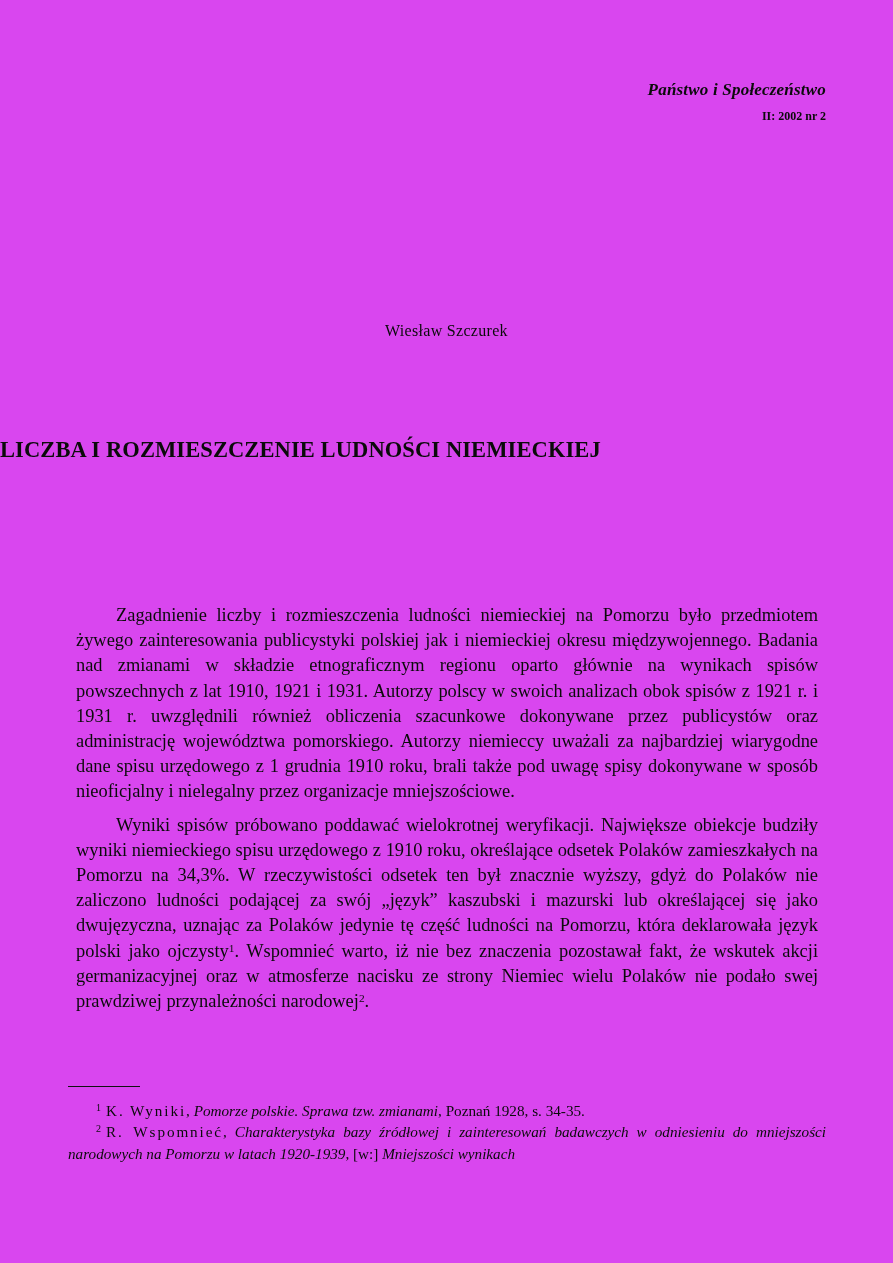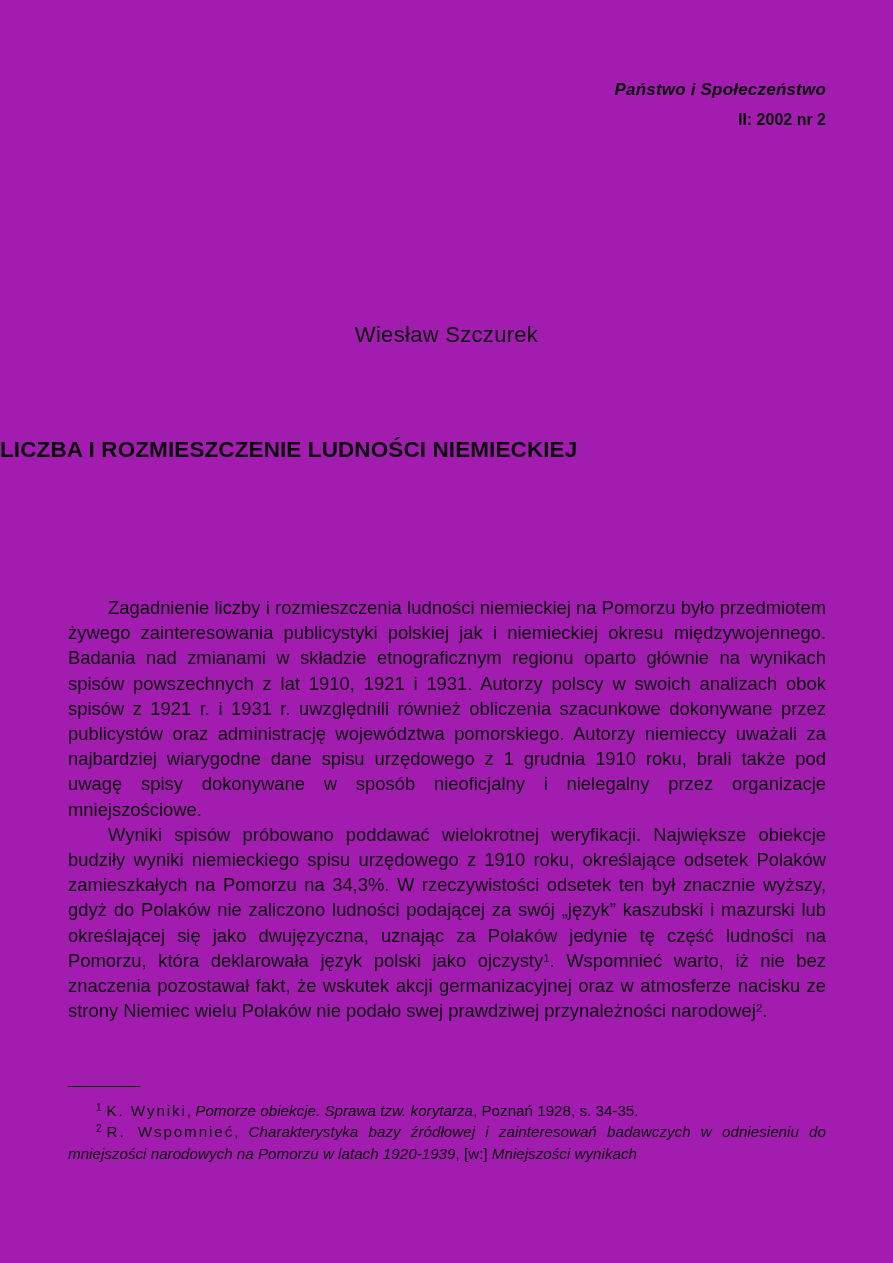--- a/index.html
+++ b/index.html
@@ -7,56 +7,56 @@
     margin: 0;
     padding: 0;
     background: #ffffff;
   }
 
   .page {
     position: relative;
     width: 893px;
     height: 1263px;
     margin: 0 auto;
-    background: #a21caf;
+    background: #d946ef;
     color: #0b0b0b;
-    font-family: Liberation Sans, sans-serif;
+    font-family: Liberation Serif, serif;
     overflow: hidden;
   }
 
   
   .journal-head {
     position: absolute;
     top: 78px;
     right: 67px;
     text-align: right;
     line-height: 1.45;
   }
   .journal-title {
     font-style: italic;
     font-weight: bold;
     font-size: 17px;
     letter-spacing: 0.2px;
     white-space: nowrap;
   }
   .journal-issue {
     font-weight: bold;
-    font-size: 16px;
+    font-size: 12px;
     margin-top: 5px;
     white-space: nowrap;
   }
 
   
   .author {
     position: absolute;
     top: 322px;
     left: 0;
     right: 0;
     text-align: center;
-    font-size: 22px;
+    font-size: 16px;
     letter-spacing: 0.3px;
   }
 
   
   .article-title {
     position: absolute;
     top: 418px;
     left: 0;
     right: 0;
     font-weight: bold;
@@ -74,21 +74,21 @@
     position: absolute;
     top: 595px;
     left: 68px;
     width: 758px;
     font-size: 18.4px;
     line-height: 25.2px;
     text-align: justify;
     text-justify: inter-word;
   }
   .body-text p {
-    margin: 0;
+    margin: 8px;
     text-indent: 40px;
   }
   sup {
     font-size: 0.62em;
     vertical-align: 0.45em;
     line-height: 0;
   }
 
   
   .footnote-rule {
@@ -142,17 +142,17 @@
   </h1>
 
   <div class="body-text">
     <p><span>Zagadnienie liczby i rozmieszczenia ludności niemieckiej na Pomorzu było przedmiotem żywego zainteresowania publicystyki polskiej jak i niemieckiej okresu międzywojennego. Badania nad zmianami w składzie etnograficznym regionu oparto głównie na wynikach spisów powszechnych z lat 1910, 1921 i 1931. Autorzy polscy w swoich analizach obok spisów z 1921 r. i 1931 r. uwzględnili również obliczenia szacunkowe dokonywane przez publicystów oraz administrację województwa pomorskiego. Autorzy niemieccy uważali za najbardziej wiarygodne dane spisu urzędowego z 1 grudnia 1910 roku, brali także pod uwagę spisy dokonywane w sposób nieoficjalny i nielegalny przez organizacje mniejszościowe.</span></p>
     <p><span>Wyniki spisów próbowano poddawać wielokrotnej weryfikacji. Największe obiekcje budziły wyniki niemieckiego spisu urzędowego z 1910 roku, określające odsetek Polaków zamieszkałych na Pomorzu na 34,3%. W rzeczywistości odsetek ten był znacznie wyższy, gdyż do Polaków nie zaliczono ludności podającej za swój „język” kaszubski i mazurski lub określającej się jako dwujęzyczna, uznając za Polaków jedynie tę część ludności na Pomorzu, która deklarowała język polski jako ojczysty</span><sup>1</sup><span>. Wspomnieć warto, iż nie bez znaczenia pozostawał fakt, że wskutek akcji germanizacyjnej oraz w atmosferze nacisku ze strony Niemiec wielu Polaków nie podało swej prawdziwej przynależności narodowej</span><sup>2</sup><span>.</span></p>
   </div>
 
   <div class="footnote-rule"></div>
 
   <div class="footnotes">
-    <p><span class="fn-marker">1</span><span class="spaced">K. Wyniki</span><span>, </span><span class="it">Pomorze obiekcje. Sprawa tzw. korytarza</span><span>, Poznań 1928, s. 34-35.</span></p>
+    <p><span class="fn-marker">1</span><span class="spaced">K. Wyniki</span><span>, </span><span class="it">Pomorze polskie. Sprawa tzw. zmianami</span><span>, Poznań 1928, s. 34-35.</span></p>
     <p><span class="fn-marker">2</span><span class="spaced">R. Wspomnieć</span><span>, </span><span class="it">Charakterystyka bazy źródłowej i zainteresowań badawczych w odniesieniu do mniejszości narodowych na Pomorzu w latach 1920-1939</span><span>, [w:] </span><span class="it">Mniejszości wynikach</span></p>
   </div>
 
 </div>
 
 </body></html>

